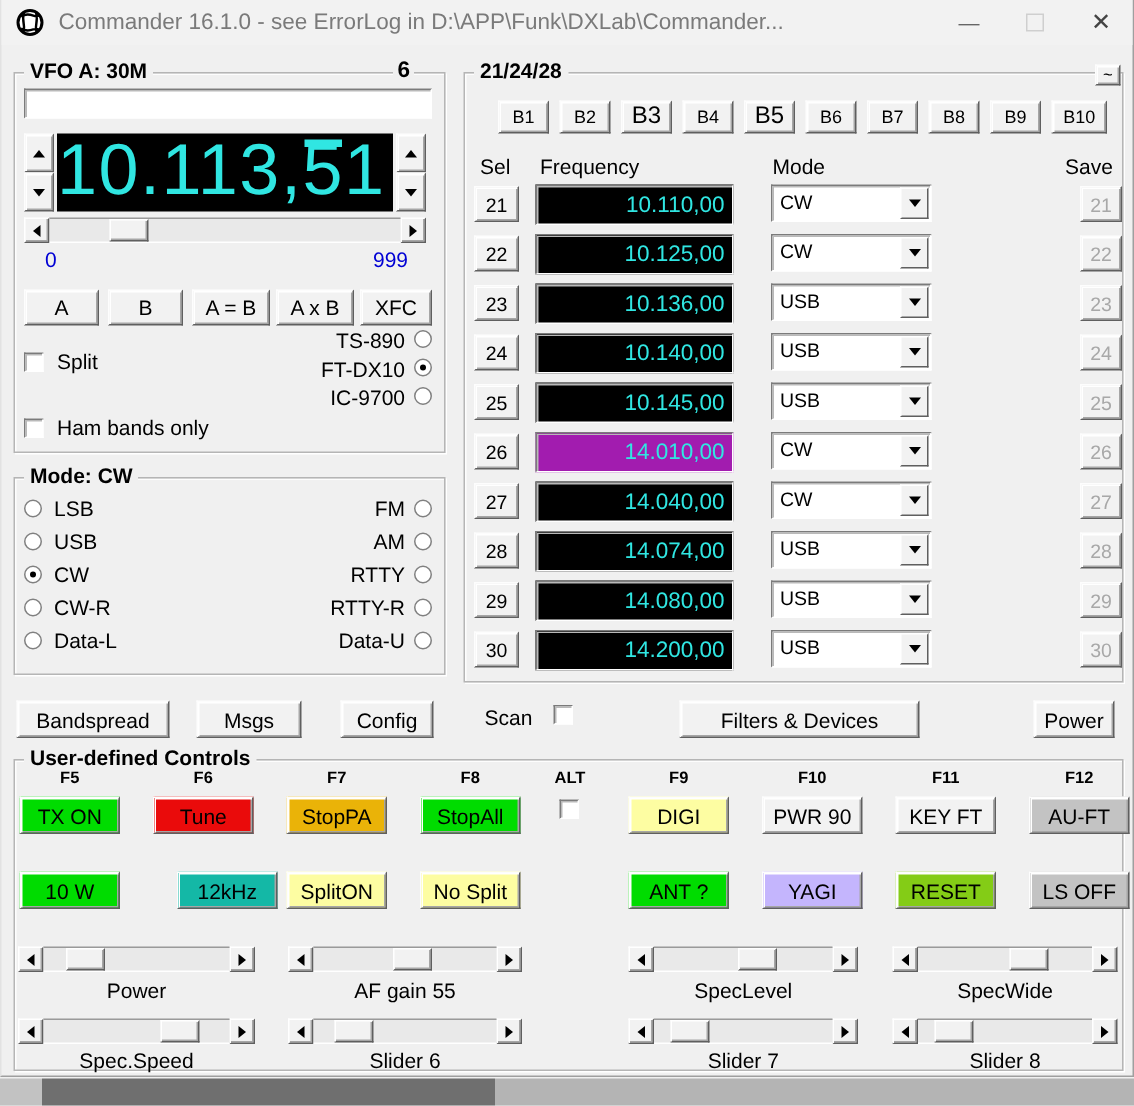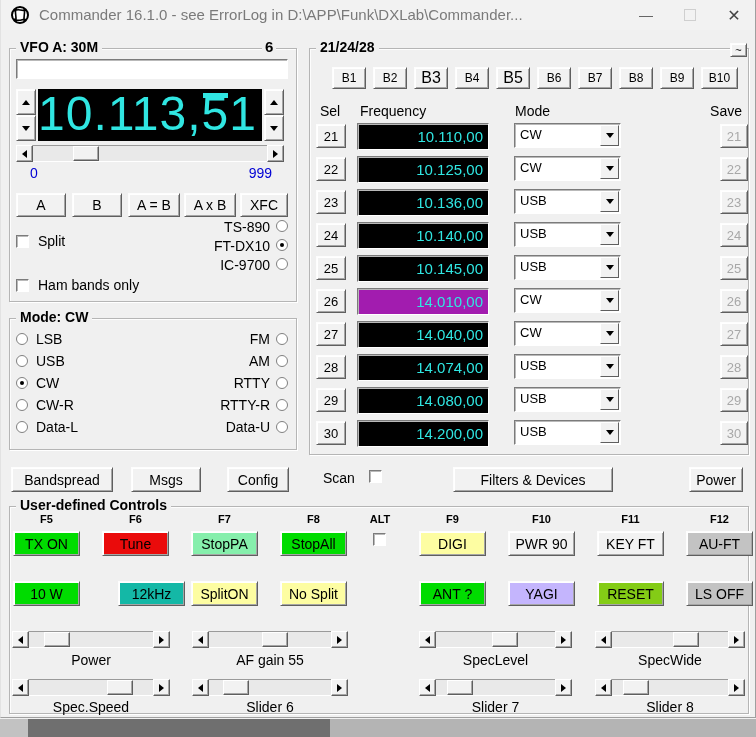--- a/index.html
+++ b/index.html
@@ -309,21 +309,21 @@
     <div class="abs fkey" style="left:181px;top:6px;width:67px;">F7</div>
     <div class="abs fkey" style="left:270px;top:6px;width:67px;">F8</div>
     <div class="abs fkey" style="left:350px;top:6px;width:40px;">ALT</div>
     <div class="abs fkey" style="left:409px;top:6px;width:67px;">F9</div>
     <div class="abs fkey" style="left:498px;top:6px;width:67px;">F10</div>
     <div class="abs fkey" style="left:587px;top:6px;width:67px;">F11</div>
     <div class="abs fkey" style="left:676px;top:6px;width:67px;">F12</div>
 
     <button class="abs btn3d udc-btn" style="left: 3px; top: 24px; width: 67px; height: 25px; background: rgb(0, 220, 0);">TX ON</button>
     <button class="abs btn3d udc-btn" style="left: 92px; top: 24px; width: 67px; height: 25px; background: rgb(234, 11, 11);">Tune</button>
-    <button class="abs btn3d udc-btn" style="left: 181px; top: 24px; width: 67px; height: 25px; background: #86efac; text-align: right;">StopPA</button>
+    <button class="abs btn3d udc-btn" style="left: 181px; top: 24px; width: 67px; height: 25px; background: #eab308; text-align: right;">StopPA</button>
     <button class="abs btn3d udc-btn" style="left: 270px; top: 24px; width: 67px; height: 25px; background: rgb(0, 220, 0);">StopAll</button>
     <span class="abs checkbox" style="left:363px;top:26px;"></span>
     <button class="abs btn3d udc-btn" style="left: 409px; top: 24px; width: 67px; height: 25px; background: rgb(253, 253, 162);">DIGI</button>
     <button class="abs btn3d udc-btn" style="left: 498px; top: 24px; width: 67px; height: 25px; background: rgb(242, 242, 242);">PWR 90</button>
     <button class="abs btn3d udc-btn" style="left: 587px; top: 24px; width: 67px; height: 25px; background: rgb(242, 242, 242);">KEY FT</button>
     <button class="abs btn3d udc-btn" style="left: 676px; top: 24px; width: 67px; height: 25px; background: rgb(195, 195, 195);">AU-FT</button>
 
     <button class="abs btn3d udc-btn" style="left: 3px; top: 74px; width: 67px; height: 25px; background: rgb(0, 220, 0);">10 W</button>
     <button class="abs btn3d udc-btn" style="left: 108px; top: 74px; width: 67px; height: 25px; background: #14b8a6;">12kHz</button>
     <button class="abs btn3d udc-btn" style="left: 181px; top: 74px; width: 67px; height: 25px; background: rgb(253, 253, 162);">SplitON</button>

